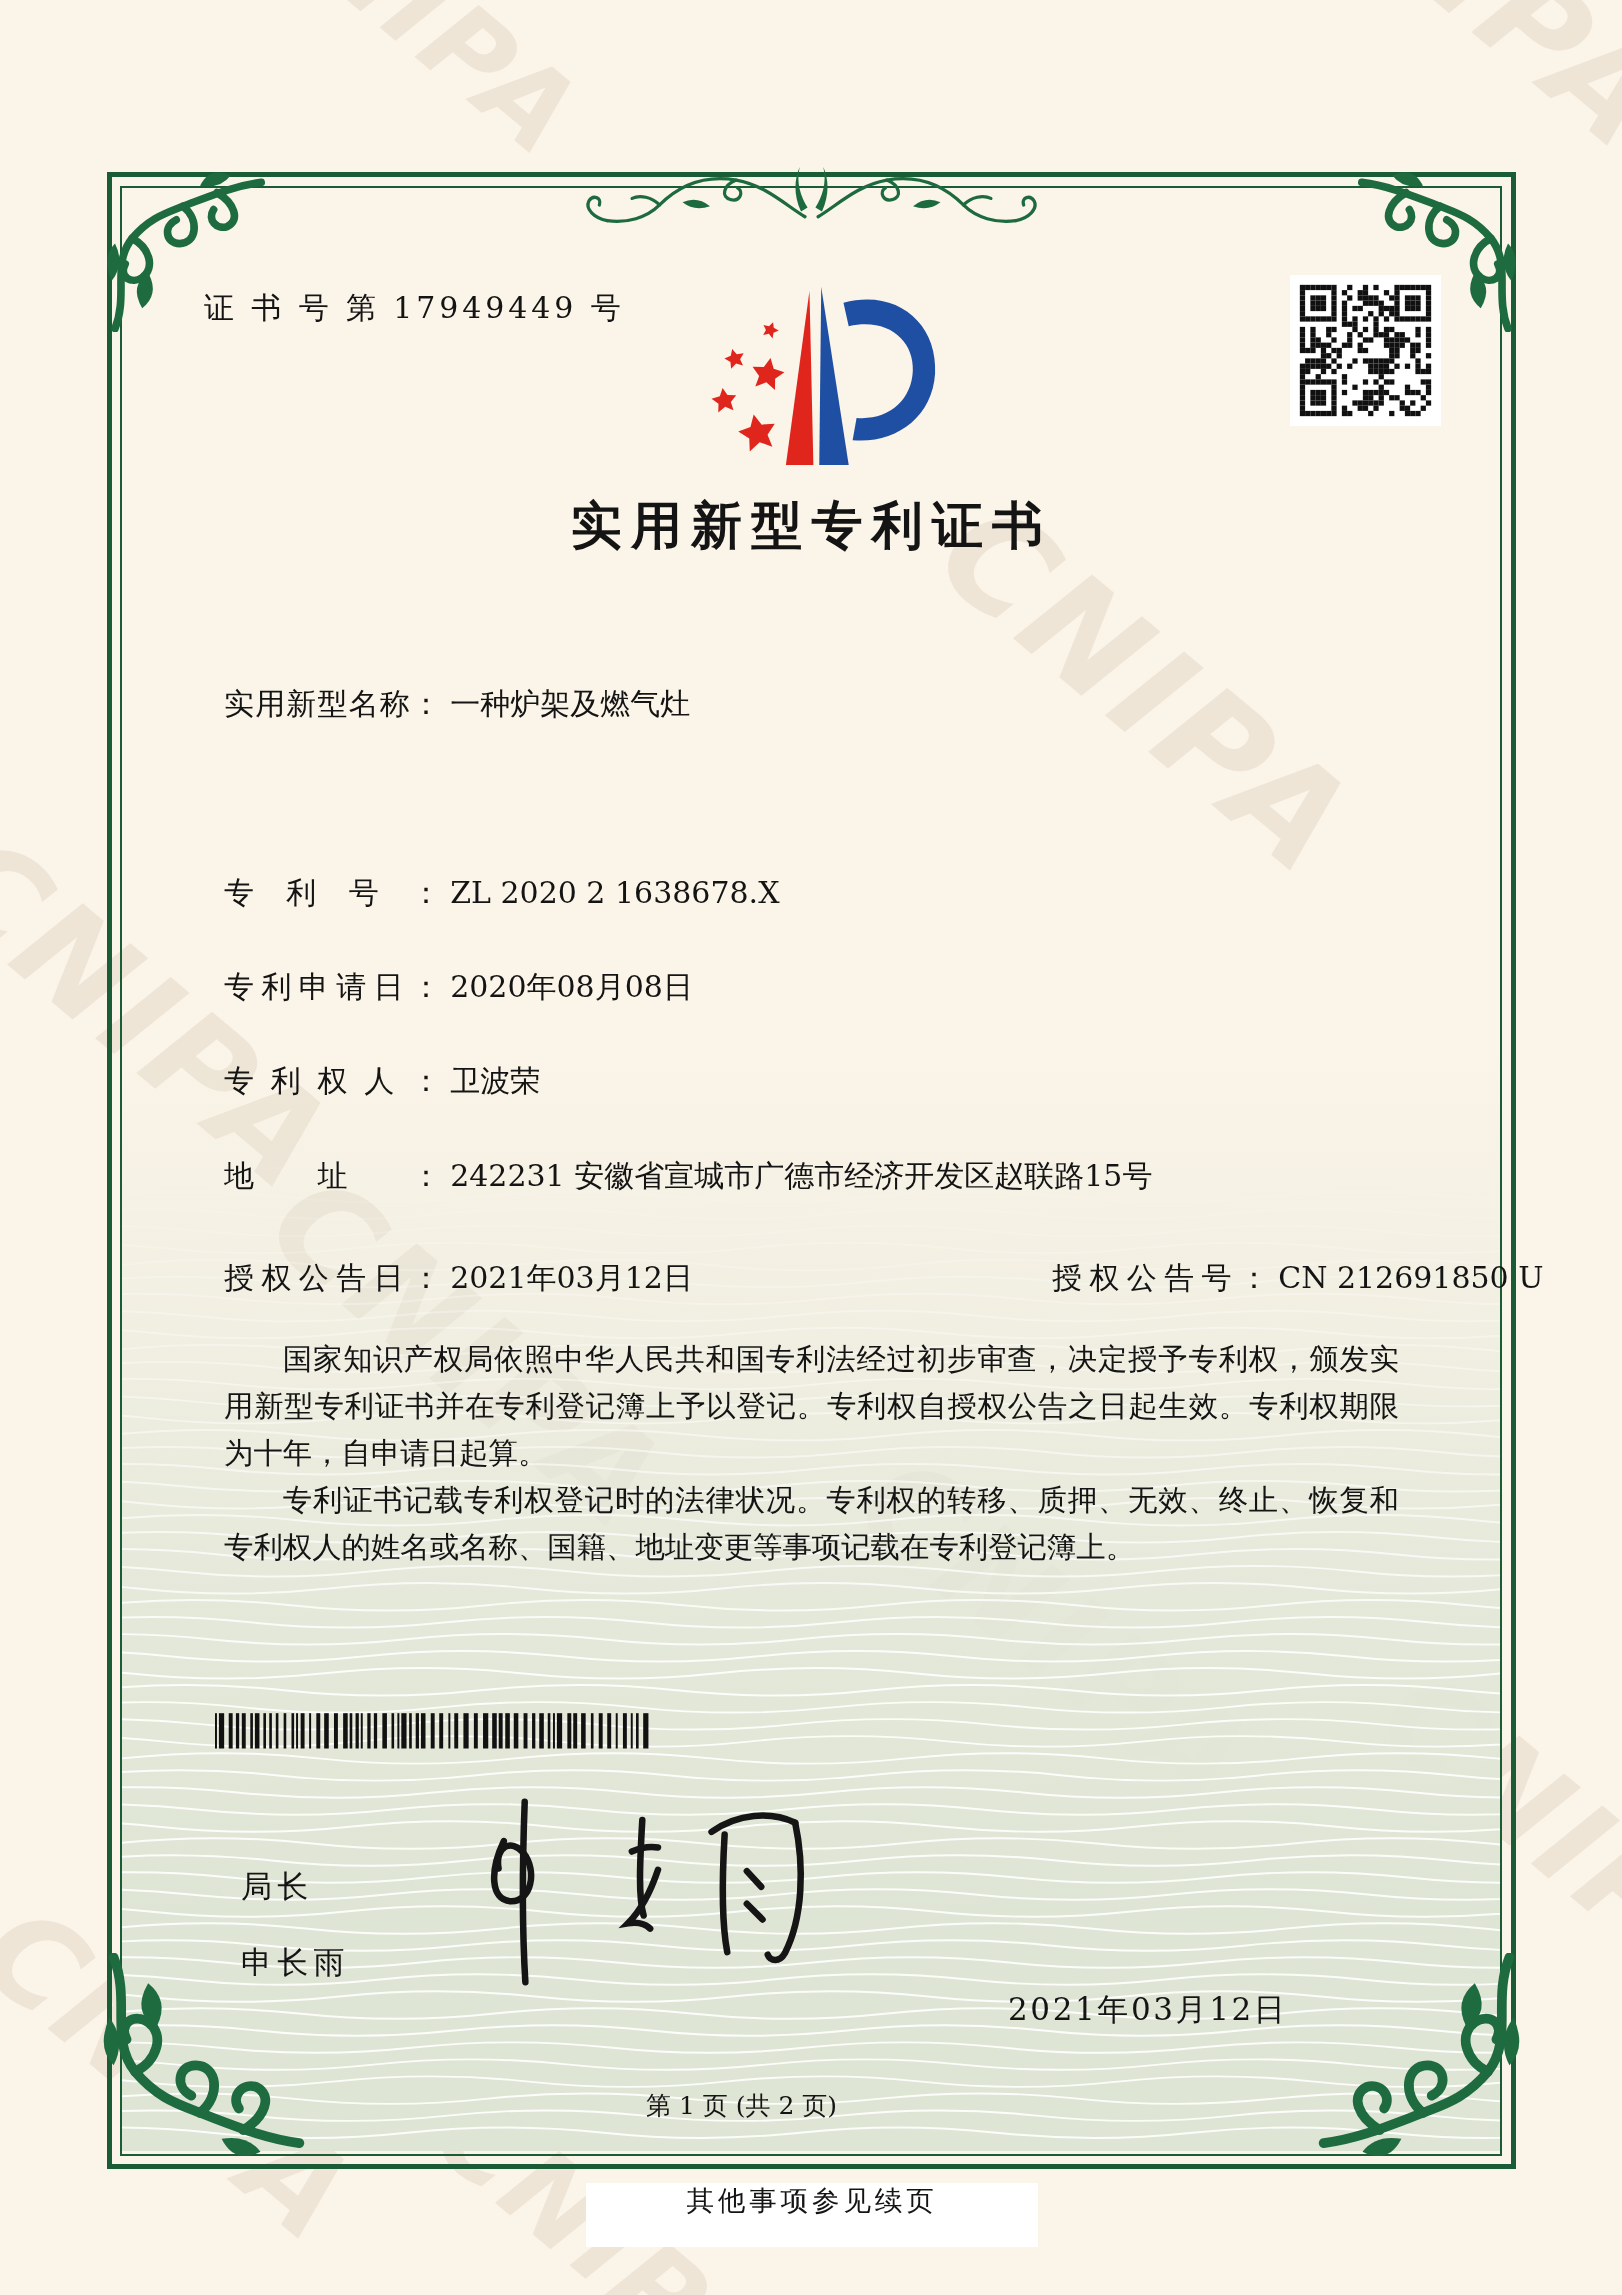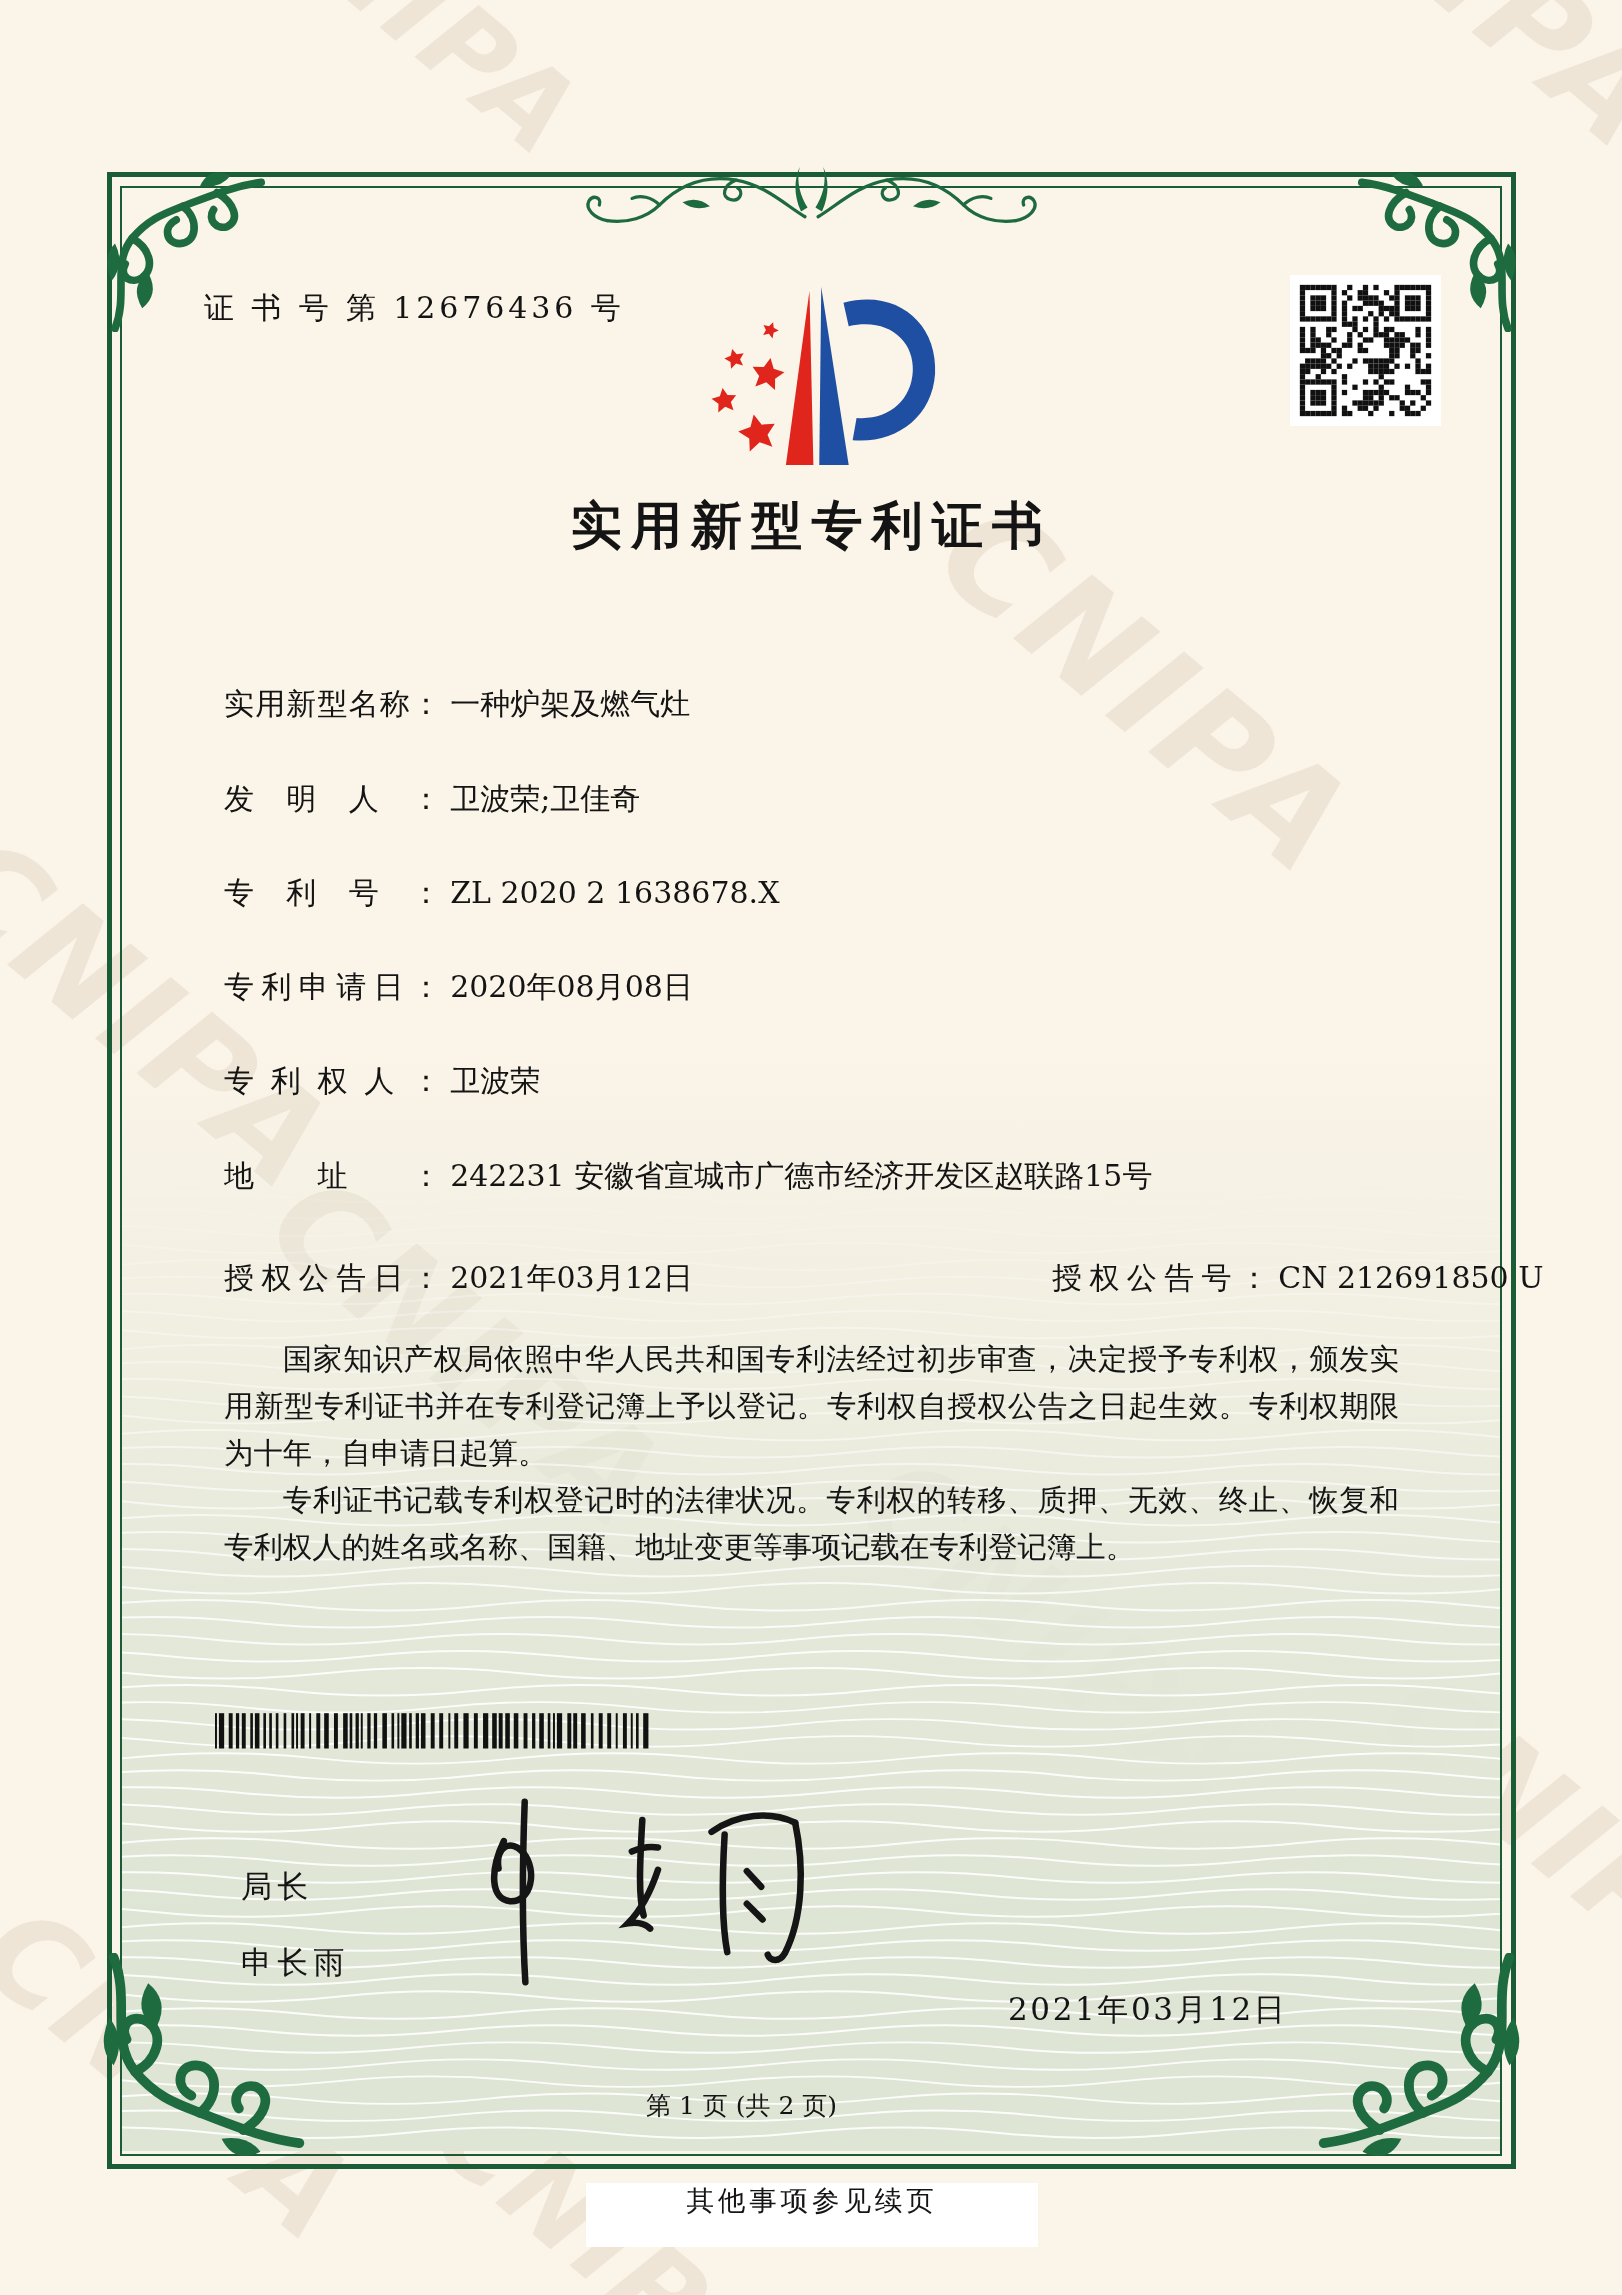--- a/index.html
+++ b/index.html
@@ -170,21 +170,21 @@
     <use href="#flourish"></use>
   </svg>
   <svg class="orn" style="left:1315px;top:1953px;" width="216" height="216" viewBox="0 0 100 100">
     <g transform="translate(100,0) scale(-1,1)">
         <use href="#flourish"></use>
       </g>
   </svg>
 
   <div class="content">
 
-    <div class="cert-no">证 书 号 第 12676436 号</div>
+    <div class="cert-no">证 书 号 第 17949449 号</div>
 
     <svg class="logo" width="229" height="190" viewBox="0 0 350 290">
       <defs>
         <path id="st" d="M0,-10 L2.94,-4.05 L9.51,-3.09 L4.76,1.55 L5.88,8.09 L0,4.5 L-5.88,8.09 L-4.76,1.55 L-9.51,-3.09 L-2.94,-4.05 Z" fill="#e0251c"></path>
       </defs>
       <use href="#st" transform="translate(92,72) rotate(20) scale(1.3)"></use>
       <use href="#st" transform="translate(38,116) rotate(-15) scale(1.6)"></use>
       <use href="#st" transform="translate(88,140) rotate(10) scale(2.6)"></use>
       <use href="#st" transform="translate(22,180) rotate(-8) scale(2.0)"></use>
       <use href="#st" transform="translate(73,230) rotate(-12) scale(3.0)"></use>
@@ -496,23 +496,20 @@
         <rect x="175" y="207" width="8" height="8" fill="#101010"></rect>
         <rect x="183" y="207" width="8" height="8" fill="#101010"></rect>
         <rect x="191" y="207" width="8" height="8" fill="#101010"></rect>
       </svg>
 
     <div class="title">实用新型专利证书</div>
 
     <div class="frow" style="top:684px">
       <span class="flabel">实用新型名称：</span><span class="fvalue">一种炉架及燃气灶</span>
     </div>
-    <div class="frow" style="top:779px">
-      <span class="flabel">发明人：</span><span class="fvalue">卫波荣;卫佳奇</span>
-    </div>
     <div class="frow" style="top:873px">
       <span class="flabel">专利号：</span><span class="fvalue">ZL 2020 2 1638678.X</span>
     </div>
     <div class="frow" style="top:967px">
       <span class="flabel">专利申请日：</span><span class="fvalue">2020年08月08日</span>
     </div>
     <div class="frow" style="top:1061px">
       <span class="flabel">专利权人：</span><span class="fvalue">卫波荣</span>
     </div>
     <div class="frow" style="top:1156px">

